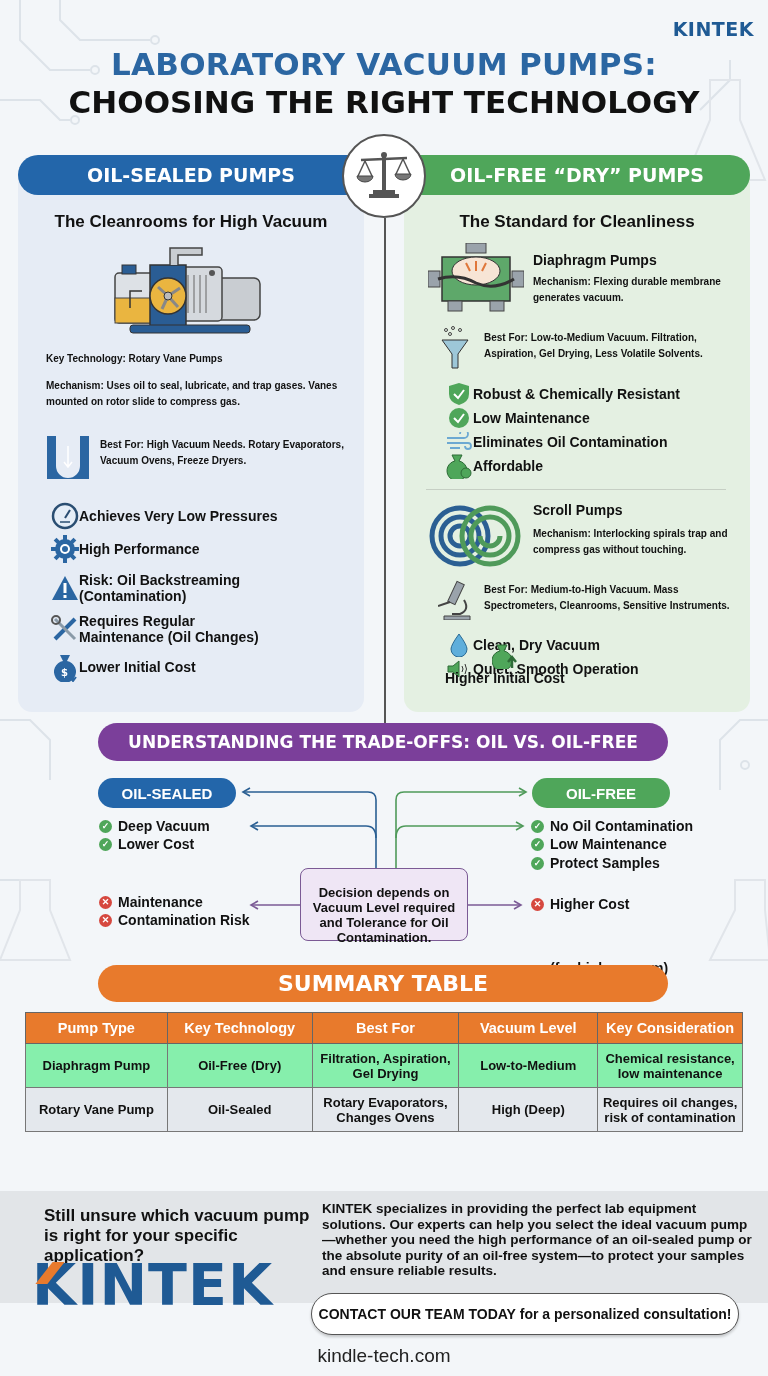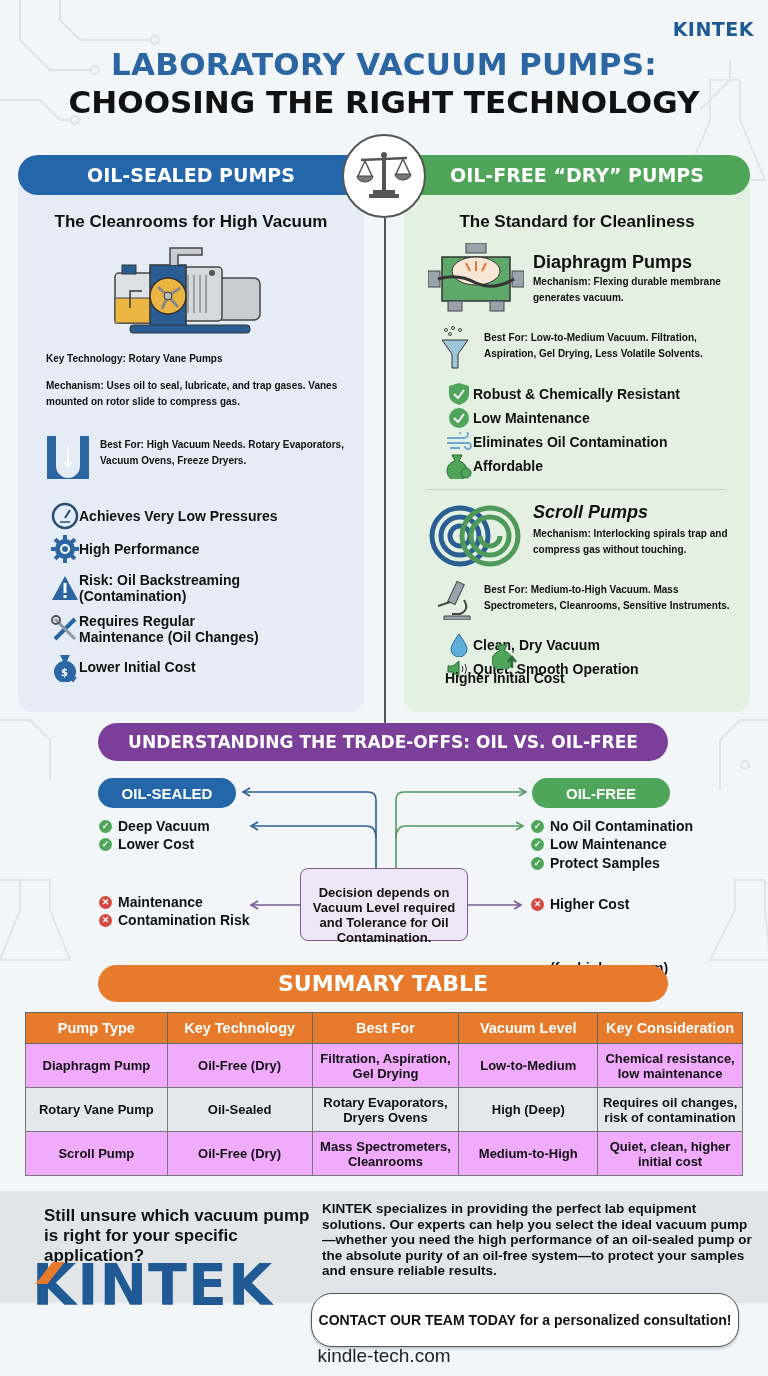--- a/index.html
+++ b/index.html
@@ -44,21 +44,21 @@
   .scale-circle {
     position: absolute; left: 342px; top: 134px; width: 84px; height: 84px;
     border-radius: 50%; background: #fff; border: 2px solid #555;
     display: flex; align-items: center; justify-content: center;
   }
   .center-line { position: absolute; left: 384px; top: 218px; width: 2px; height: 510px; background: #555; }
 
   .subhead { position: absolute; font-weight: bold; font-size: 17px; text-align: center; }
 
   .txt { position: absolute; font-size: 10px; line-height: 16px; font-weight: bold; color: #111; }
-  .h2 { position: absolute; font-size: 18px; font-weight: bold; }
+  .h2 { position: absolute; font-size: 14px; font-weight: bold; }
   .feat { position: absolute; display: flex; align-items: center; font-size: 14px; font-weight: bold; }
   .feat .ic { width: 28px; height: 28px; display: flex; align-items: center; justify-content: center; flex: none; }
   .divider { position: absolute; left: 426px; top: 489px; width: 300px; height: 1px; background: #c6cfc4; }
 
   
   .trade-head {
     position: absolute; left: 98px; top: 723px; width: 570px; height: 38px; border-radius: 19px;
     background: #7b3f9a; color: #fff; font-family: "DejaVu Sans", sans-serif; font-weight: bold;
     font-size: 17px; display: flex; align-items: center; justify-content: center;
   }
@@ -88,33 +88,33 @@
   table.sum {
     position: absolute; left: 25px; top: 1012px; width: 718px; border-collapse: collapse;
     font-size: 13px; font-weight: bold;
   }
   table.sum th {
     background: #e87a2c; color: #fff; height: 31px; font-size: 14.5px; border: 1px solid #666;
   }
   table.sum td {
     text-align: center; border: 1px solid #777; height: 44px; line-height: 15px; padding: 0 4px;
   }
-  table.sum tr.odd td { background: #f0abfc; margin-left: 20px; }
+  table.sum tr.odd td { background: #86efac; margin-left: 20px; }
   table.sum tr.even td { background: #e4e8ed; }
 
   
   .foot-band { position: absolute; left: 0; top: 1191px; width: 768px; height: 112px; background: #e2e5e8; }
   .foot-q { position: absolute; left: 44px; top: 1206px; width: 270px; font-size: 17px; font-weight: bold; line-height: 20px; }
   .foot-logo {
     position: absolute; left: 32px; top: 1252px; font-family: "DejaVu Sans", sans-serif; font-weight: bold;
     font-size: 57px; color: #1f5a94; letter-spacing: 1px;
   }
   .foot-body { position: absolute; left: 322px; top: 1201px; width: 430px; font-size: 13.5px; font-weight: bold; line-height: 15.5px; }
   .cta {
-    position: absolute; left: 311px; top: 1293px; width: 428px; height: 54px; border-radius: 21px;
+    position: absolute; left: 311px; top: 1293px; width: 428px; height: 42px; border-radius: 21px;
     background: #fff; border: 1.5px solid #555; display: flex; align-items: center; justify-content: center;
     font-size: 14px; font-weight: bold; box-shadow: 0 2px 3px rgba(0,0,0,0.2);
   }
   .site { position: absolute; left: 0; top: 1345px; width: 768px; text-align: center; font-size: 19px; color: #222; }
 </style>
 </head>
 <body>
 
 <svg class="bg-circuit" width="768" height="1376">
   <g stroke="#dde3e9" stroke-width="2" fill="none">
@@ -327,21 +327,21 @@
 <div class="divider"></div>
 
 <div style="position:absolute;left:428px;top:502px;">
   <svg width="96" height="68" viewBox="0 0 96 68">
     <g fill="none" stroke-width="5">
       <path d="M32 34 m-28 0 a28 28 0 1 0 56 0 a28 28 0 1 0 -56 0 M32 34 m-19 0 a19 19 0 1 0 38 0 a19 19 0 1 0 -38 0 M32 34 m-10 0 a10 10 0 1 0 20 0 a10 10 0 1 0 -20 0" stroke="#2b5f93"></path>
       <path d="M62 34 m-28 0 a28 28 0 1 0 56 0 a28 28 0 1 0 -56 0 M62 34 m-19 0 a19 19 0 1 0 38 0 a19 19 0 1 0 -38 0 M62 34 m-10 0 a10 10 0 1 0 20 0" stroke="#4f9a5a"></path>
     </g>
   </svg>
 </div>
-<div class="h2" style="left:533px;top:502px;font-style:italic;">Scroll Pumps</div>
+<div class="h2" style="left:533px;top:502px;">Scroll Pumps</div>
 <div class="txt" style="left:533px;top:526px;width:215px;">Mechanism: Interlocking spirals trap and compress gas without touching.</div>
 
 <div style="position:absolute;left:438px;top:580px;">
   <svg width="36" height="40">
       <rect x="14" y="2" width="8" height="22" fill="#9aa3ab" stroke="#444" transform="rotate(25 18 13)"></rect>
       <path d="M6 36 H32 V40 H6 Z" fill="#9aa3ab" stroke="#444"></path>
       <path d="M26 20 Q32 30 22 34 H14" stroke="#444" stroke-width="2" fill="none"></path>
       <path d="M0 26 L12 22" stroke="#444" stroke-width="2"></path>
     </svg>
 </div>
@@ -450,30 +450,23 @@
     <tr class="odd">
       <td>Diaphragm Pump</td>
       <td>Oil-Free (Dry)</td>
       <td>Filtration, Aspiration, Gel Drying</td>
       <td>Low-to-Medium</td>
       <td>Chemical resistance, low maintenance</td>
     </tr>
     <tr class="even">
       <td>Rotary Vane Pump</td>
       <td>Oil-Sealed</td>
-      <td>Rotary Evaporators, Dryers Ovens</td>
+      <td>Rotary Evaporators, Changes Ovens</td>
       <td>High (Deep)</td>
       <td>Requires oil changes, risk of contamination</td>
-    </tr>
-    <tr class="odd">
-      <td>Scroll Pump</td>
-      <td>Oil-Free (Dry)</td>
-      <td>Mass Spectrometers, Cleanrooms</td>
-      <td>Medium-to-High</td>
-      <td>Quiet, clean, higher initial cost</td>
     </tr>
   </tbody>
 </table>
 
 <div class="foot-band"></div>
 <div class="foot-q">Still unsure which vacuum pump is right for your specific application?</div>
 <div class="foot-logo">
   <span>KINTEK</span>
 </div>
 <div style="position:absolute;left:44px;top:1262px;width:12px;height:22px;background:#e87a2c;transform:skewX(-38deg);"></div>

